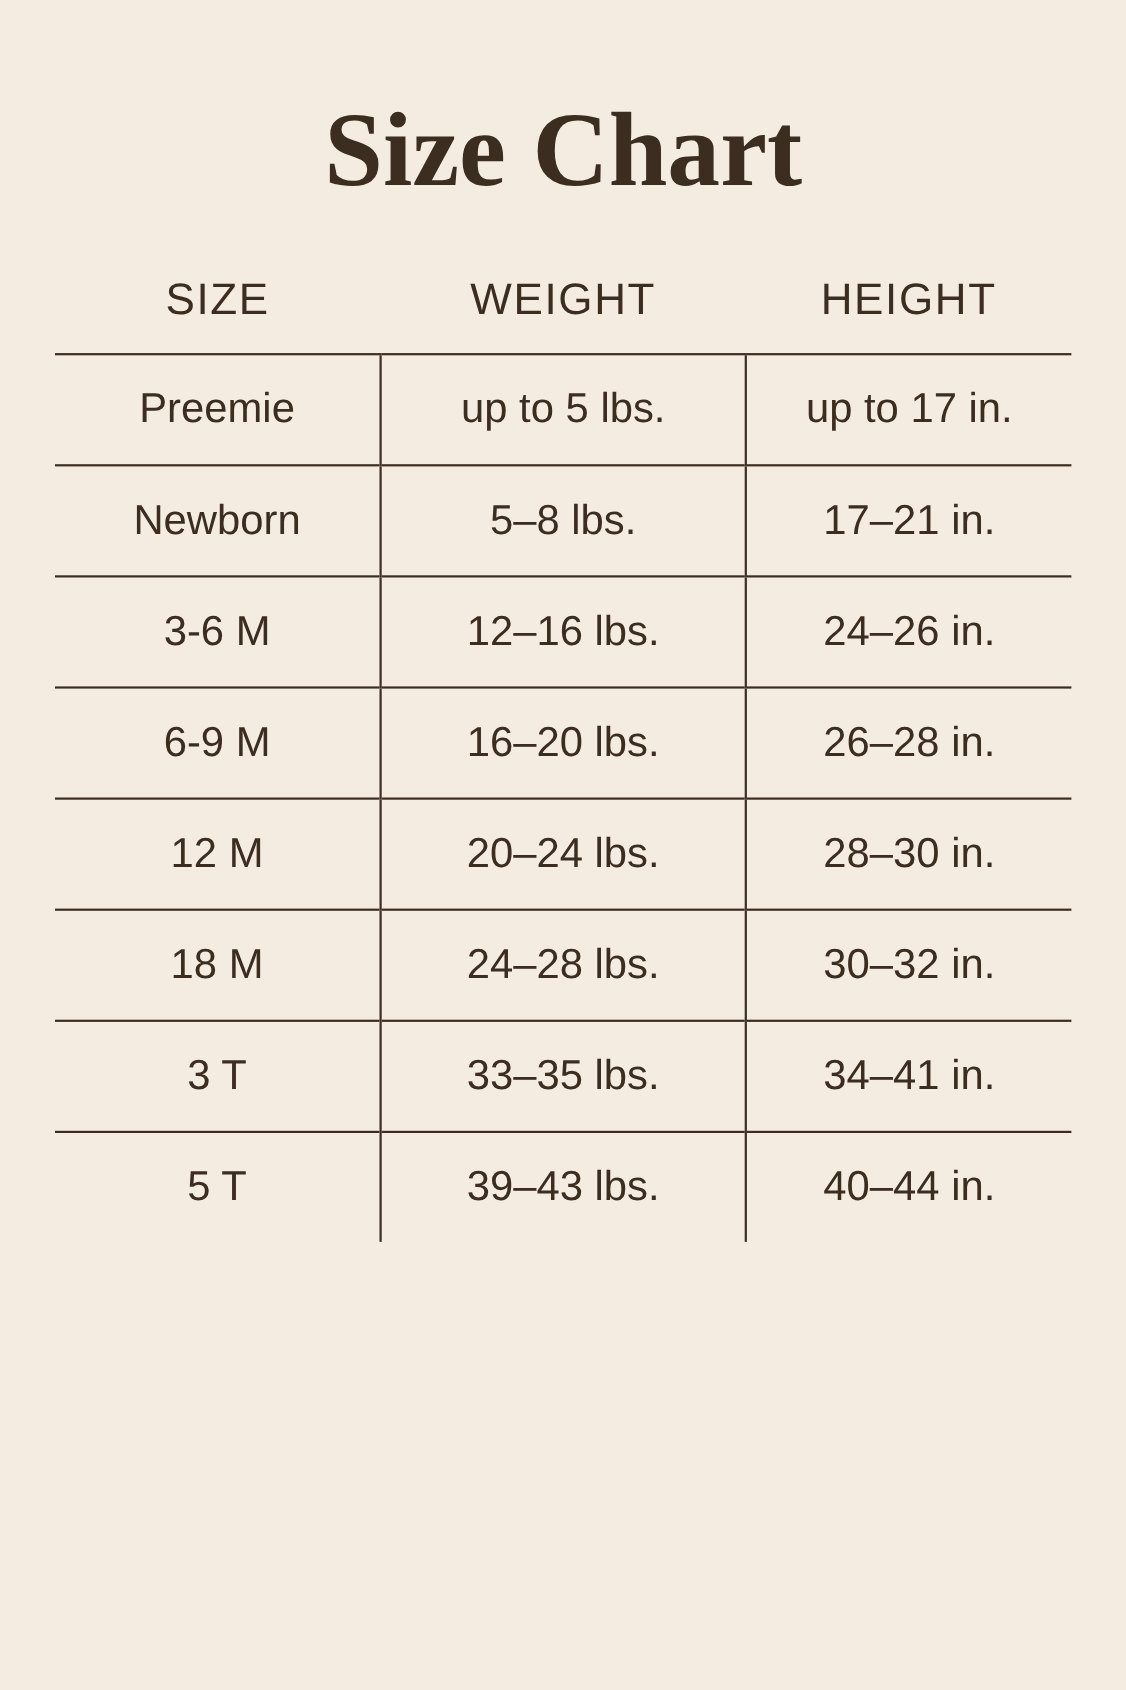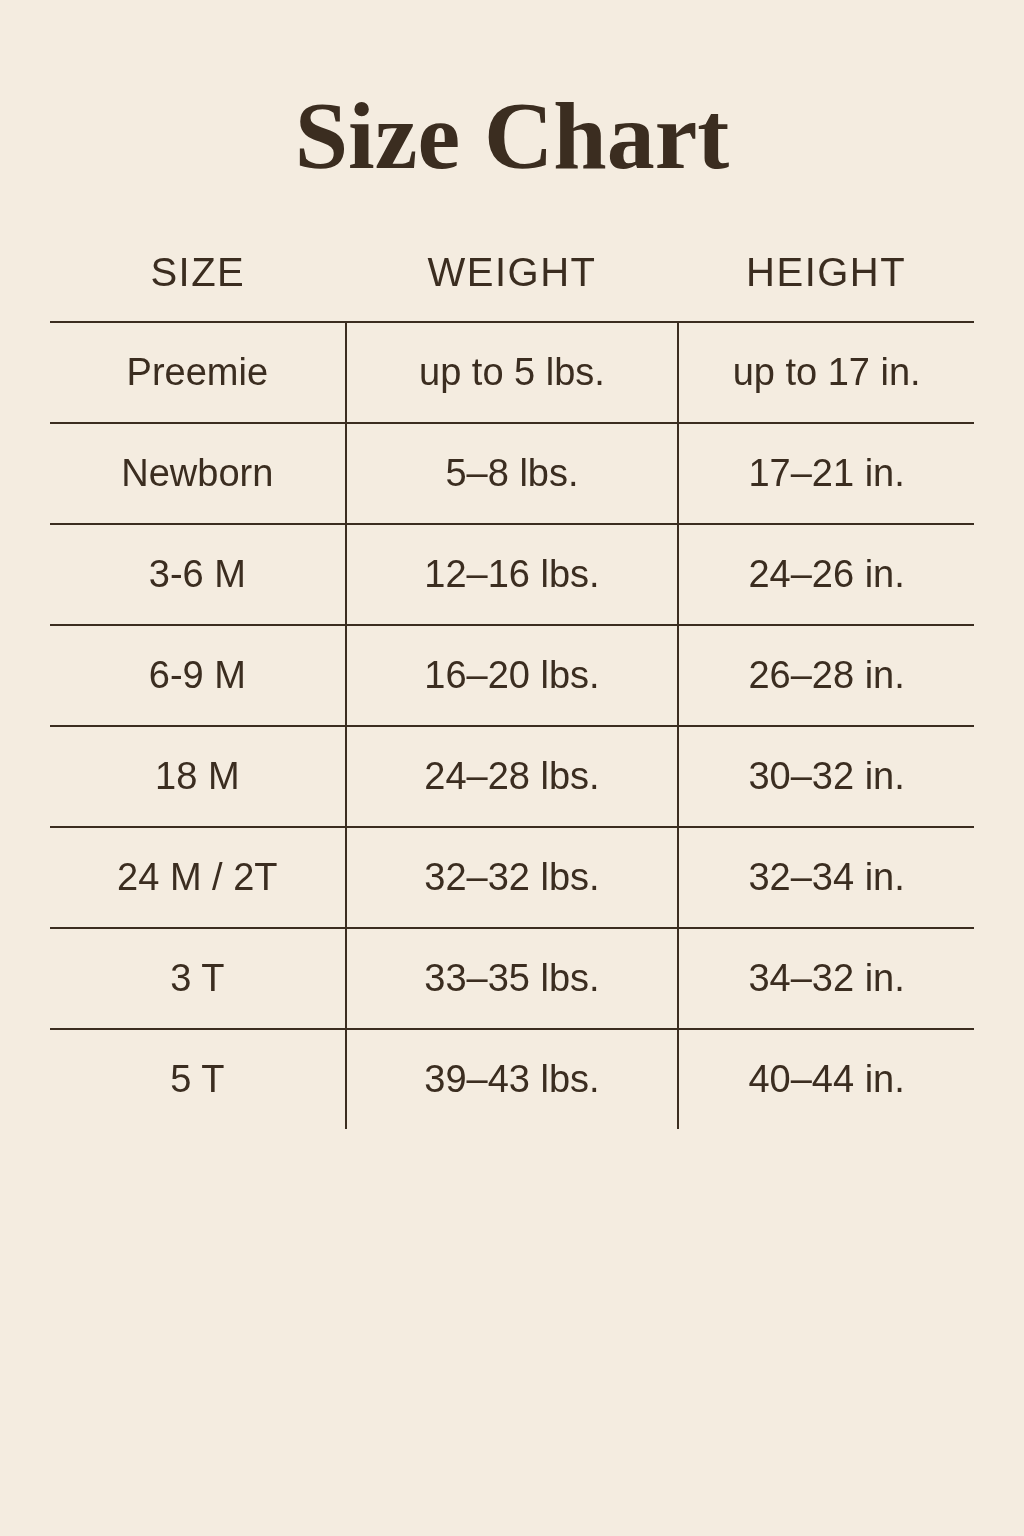--- a/index.html
+++ b/index.html
@@ -110,33 +110,33 @@
         <td>3-6 M</td>
         <td>12–16 lbs.</td>
         <td>24–26 in.</td>
       </tr>
       <tr>
         <td>6-9 M</td>
         <td>16–20 lbs.</td>
         <td>26–28 in.</td>
       </tr>
       <tr>
+        <td>12 M</td>
+        <td>20–24 lbs.</td>
+        <td>28–30 in.</td>
+      </tr>
+      <tr>
         <td>18 M</td>
         <td>24–28 lbs.</td>
         <td>30–32 in.</td>
       </tr>
       <tr>
-        <td>24 M / 2T</td>
-        <td>32–32 lbs.</td>
-        <td>32–34 in.</td>
-      </tr>
-      <tr>
         <td>3 T</td>
         <td>33–35 lbs.</td>
-        <td>34–32 in.</td>
+        <td>34–41 in.</td>
       </tr>
       <tr>
         <td>5 T</td>
         <td>39–43 lbs.</td>
         <td>40–44 in.</td>
       </tr>
     </tbody>
   </table>
 
 </div>

